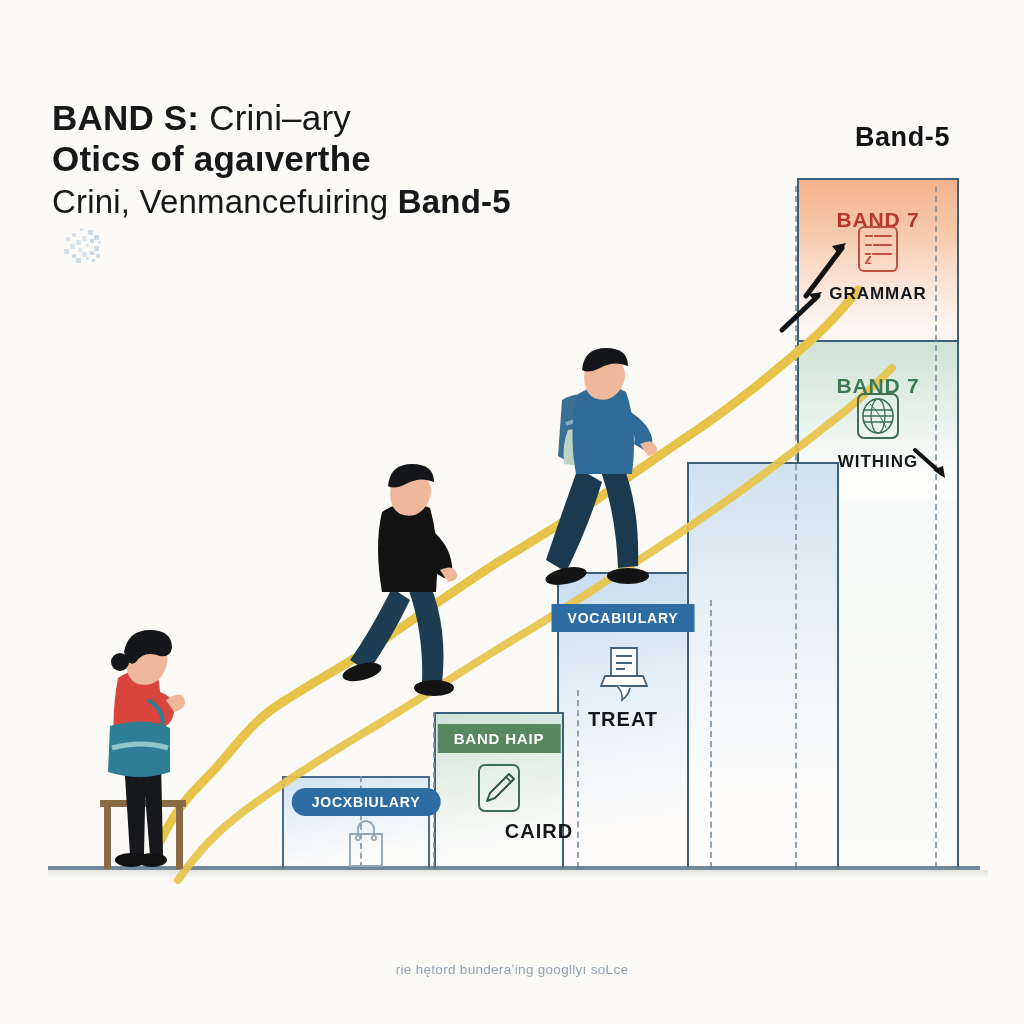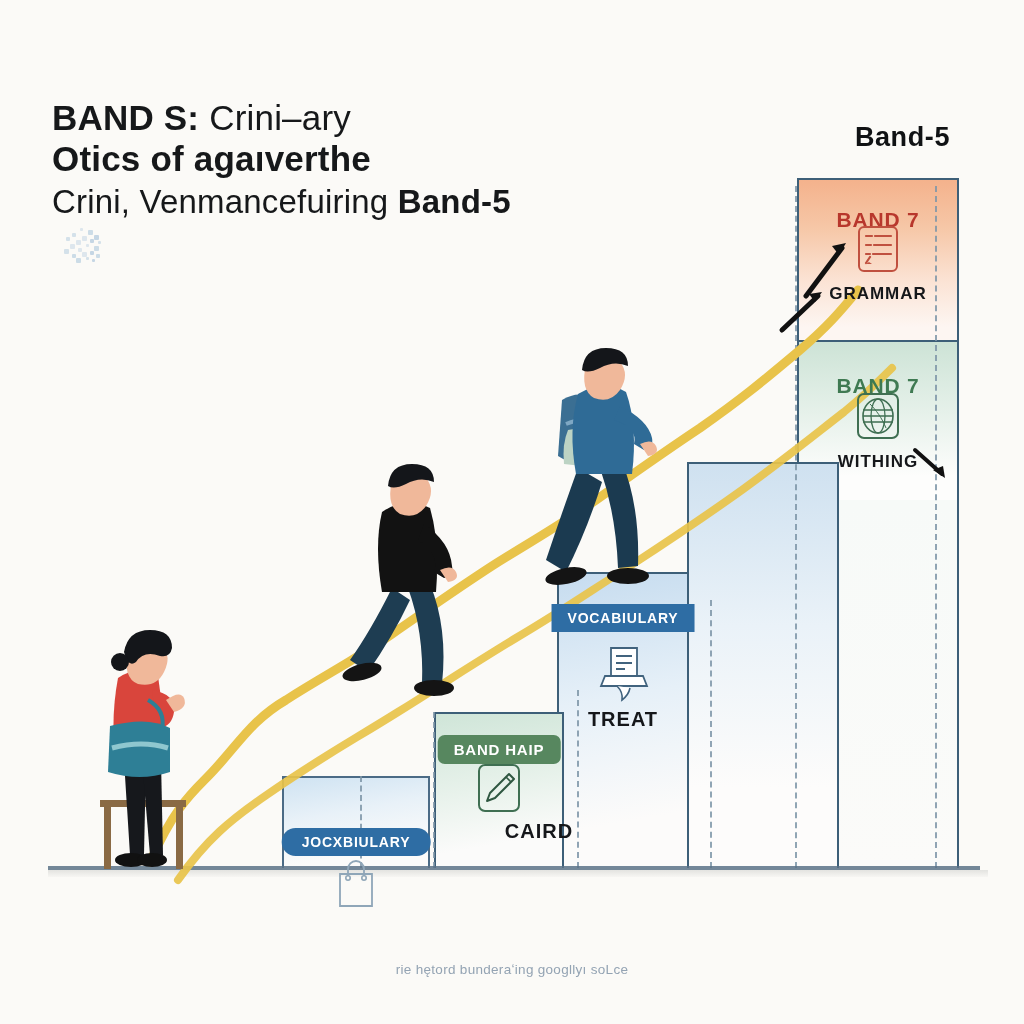--- a/index.html
+++ b/index.html
@@ -151,35 +151,35 @@
         <path d="M22 44c4 4 6 8 5 14 4-3 7-7 8-12" fill="#fff" stroke="#41637e" stroke-width="1.6"></path>
       </svg>
     </div>
     <div class="step-cap" style="top:136px;text-align:center;">TREAT</div>
   </div>
 
   <div class="step" style="left:434px;top:712px;width:130px;height:156px;">
     <div class="step-inner green-fill"></div>
   </div>
   <div class="lbl-wrap" style="left:428px;top:712px;width:142px;height:156px;">
-    <div class="banner rect green" style="top:23px;border-radius:7px;">BAND HAIP</div>
+    <div class="banner rect green" style="top:12px;">BAND HAIP</div>
     <div class="step-icon" style="top:50px;">
       <svg width="52" height="54" viewBox="0 0 52 54">
         <rect x="6" y="3" width="40" height="46" rx="6" fill="none" stroke="#3f6f52" stroke-width="2"></rect>
         <path d="M36 12l5 5-19 19-8 3 3-8z" fill="none" stroke="#2f5741" stroke-width="2" stroke-linejoin="round"></path>
         <path d="M33 15l5 5" stroke="#2f5741" stroke-width="1.6"></path>
       </svg>
     </div>
     <div class="step-cap" style="top:108px;margin-left:40px;">CAIRD</div>
   </div>
 
   <div class="step s1" style="left:282px;top:776px;width:148px;height:92px;">
     <div class="step-inner blue-fill"></div>
   </div>
-  <div class="lbl-wrap" style="left:282px;top:776px;width:148px;height:92px;margin-top:40px;">
+  <div class="lbl-wrap" style="left:292px;top:776px;width:148px;height:92px;">
     <div class="banner pill" style="top:12px;font-size:14px;">JOCXBIULARY</div>
     <div class="step-icon" style="top:44px;">
       <svg width="52" height="48" viewBox="0 0 52 48">
         <path d="M10 14h32v32H10z" fill="none" stroke="#8fa6b8" stroke-width="1.8" rx="3"></path>
         <path d="M18 16V9a8 8 0 0116 0v7" fill="none" stroke="#8fa6b8" stroke-width="1.8"></path>
         <circle cx="18" cy="18" r="2.2" fill="none" stroke="#8fa6b8" stroke-width="1.6"></circle>
         <circle cx="34" cy="18" r="2.2" fill="none" stroke="#8fa6b8" stroke-width="1.6"></circle>
       </svg>
     </div>
   </div>

